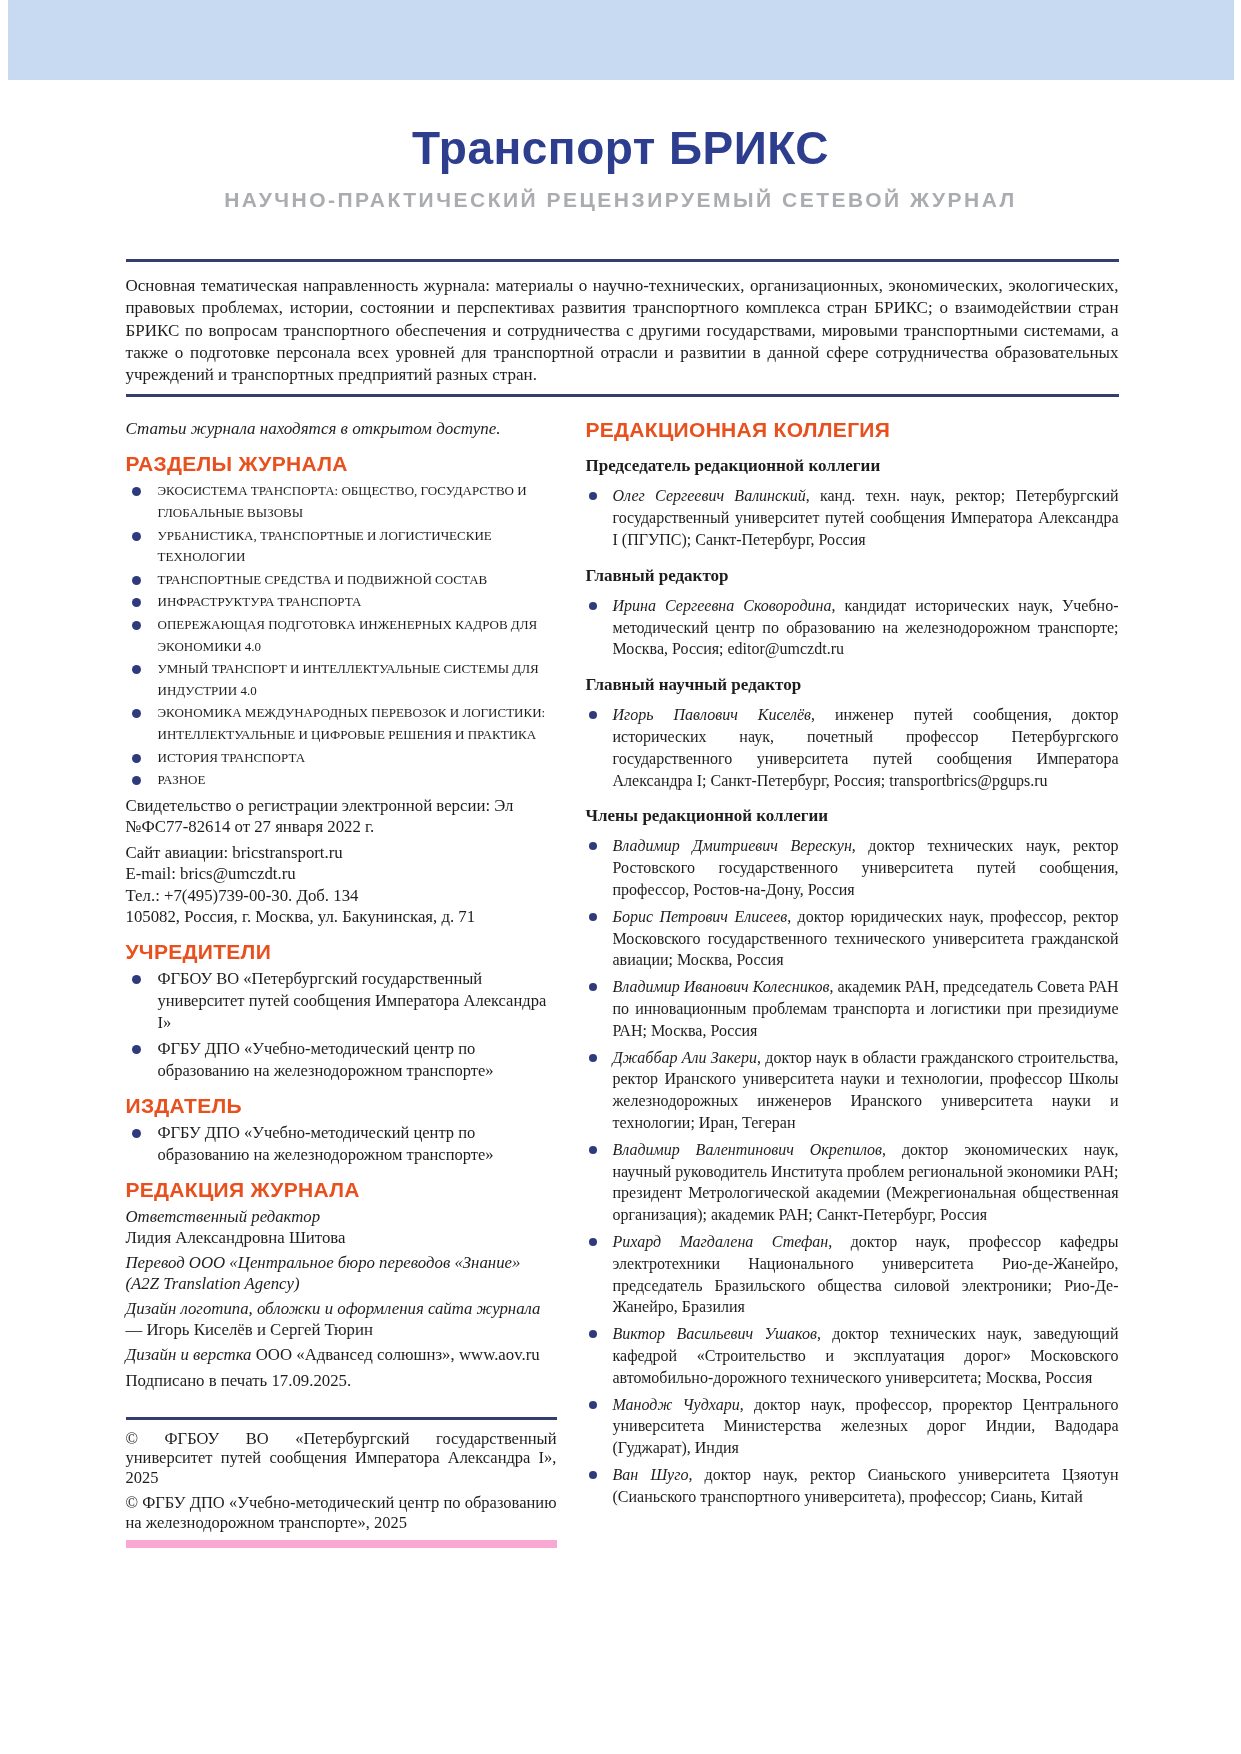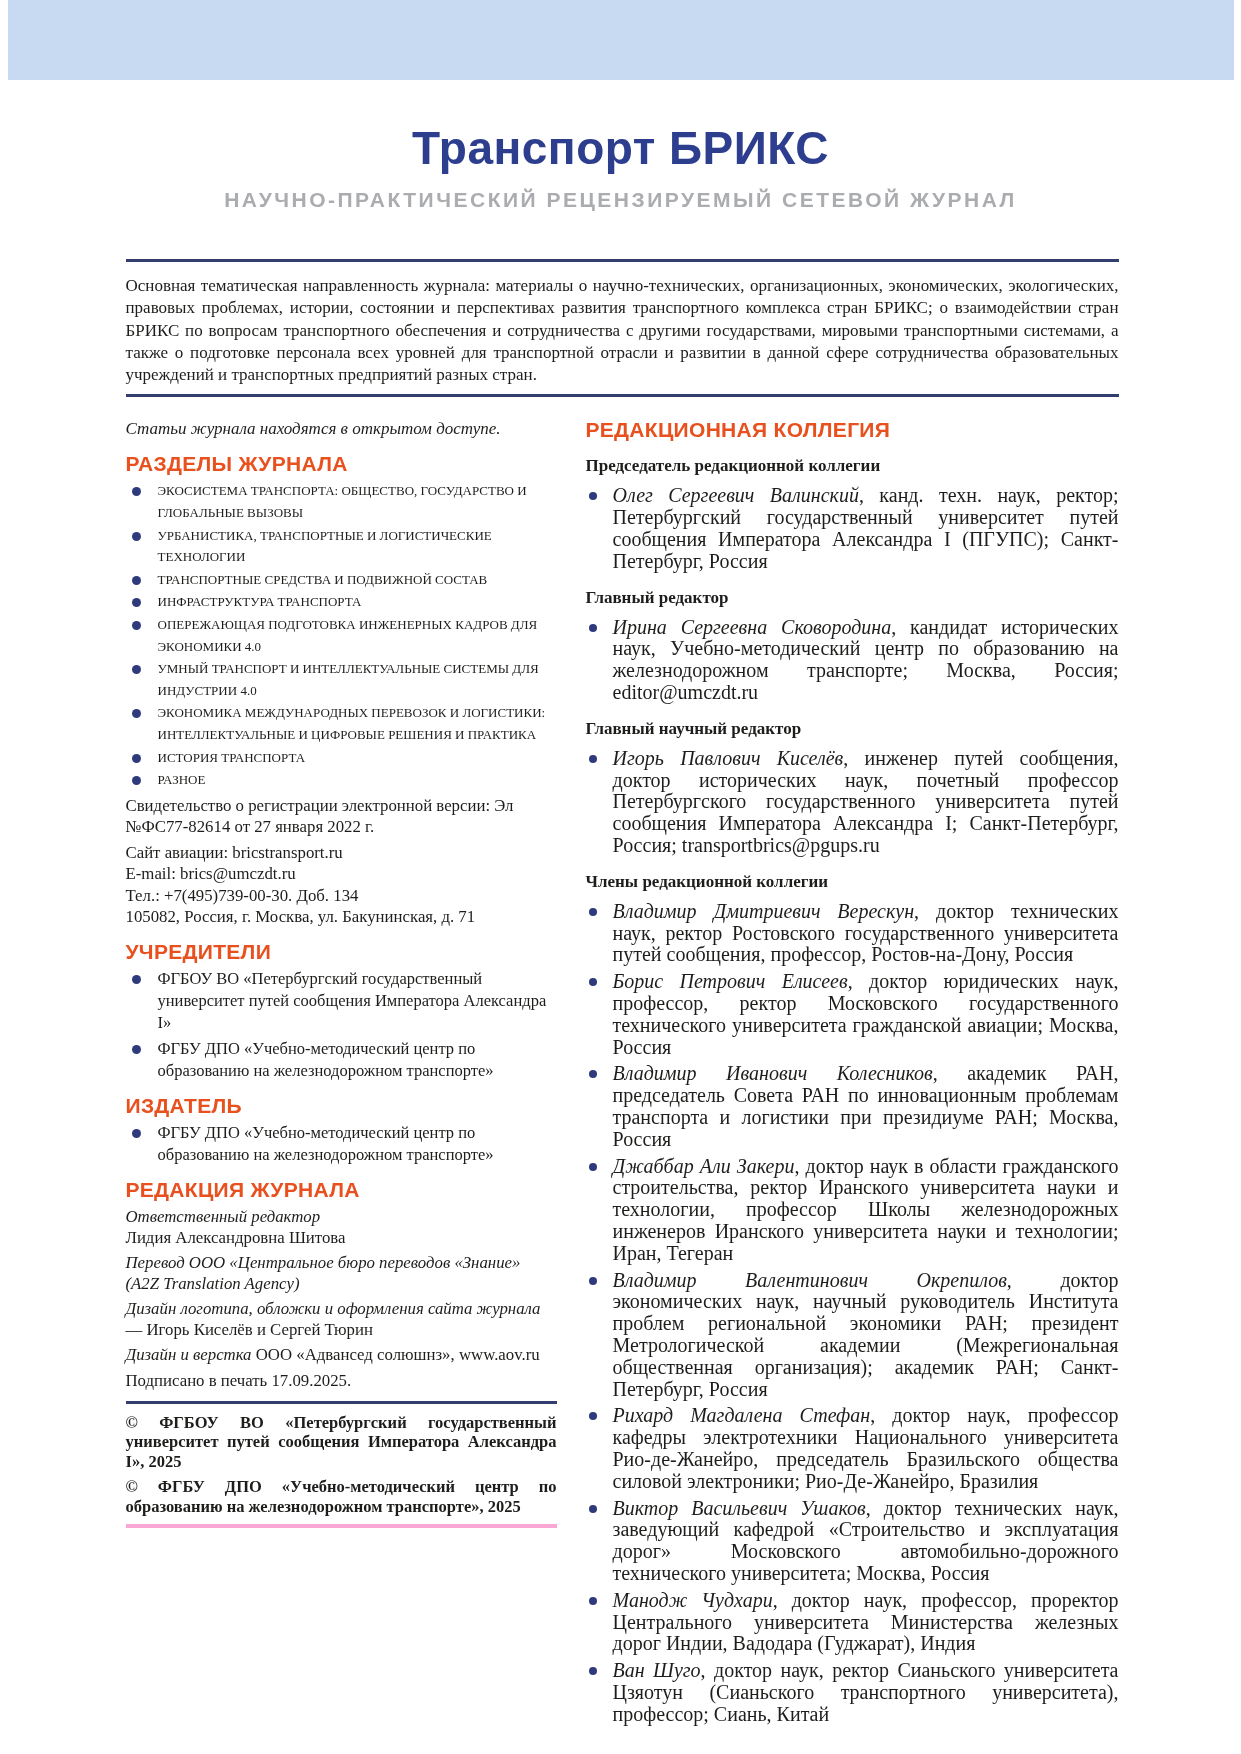--- a/index.html
+++ b/index.html
@@ -52,36 +52,35 @@
   .contacts { margin-top:4px; }
 
   .staff-entry { margin:4px 0 0; font-size:16.8px; line-height:21.5px; }
   .staff-entry + .staff-entry { margin-top:3px; }
   .it { font-style:italic; }
   .nl { display:block; }
 
   .signed { margin:5px 0 0; font-size:16.8px; line-height:21.5px; }
 
   .copyright {
-    margin-top:9px; border-top:3px solid #333d6e; border-bottom:4px solid #f9a8d4;
+    margin-top:25px; border-top:3px solid #333d6e; border-bottom:8px solid #f9a8d4;
     padding:9px 0 8px;
-    font-weight:bold;
   }
   .copyright p {
     margin:0 0 6px; font-size:16.5px; line-height:19.5px; text-align:justify;
   }
   .copyright p:last-child { margin-bottom:0; }
 
   h3.bheading {
     margin:14px 0 8px; font-size:17px; line-height:22px; font-weight:bold;
   }
   ul.board { list-style:none; margin:0; padding:0; }
   ul.board li {
     position:relative; padding-left:27px; margin:0 0 5px;
-    font-size:20px; line-height:21.8px; text-align:justify;
+    font-size:16px; line-height:21.8px; text-align:justify;
   }
   ul.board .dot {
     position:absolute; left:3px; top:7px; width:8px; height:8px;
     border-radius:50%; background:#2e3a7c;
   }
 </style>
 </head>
 <body>
 
 <div class="page">

